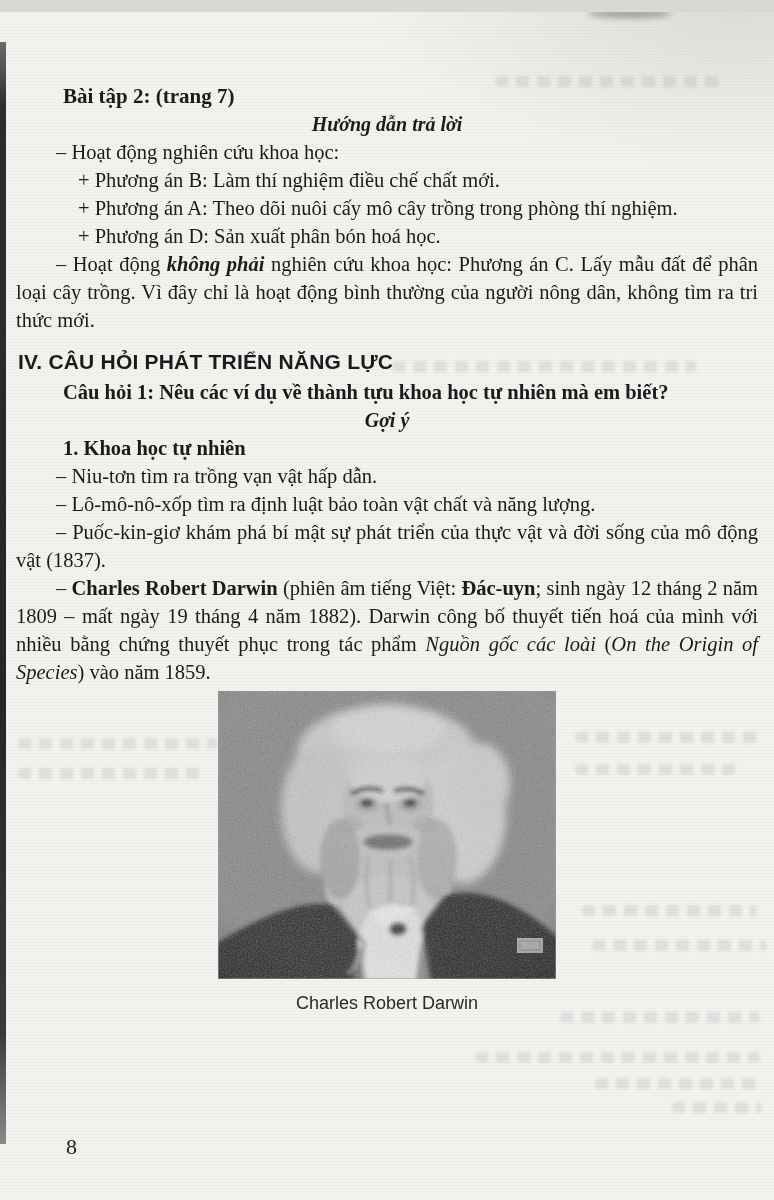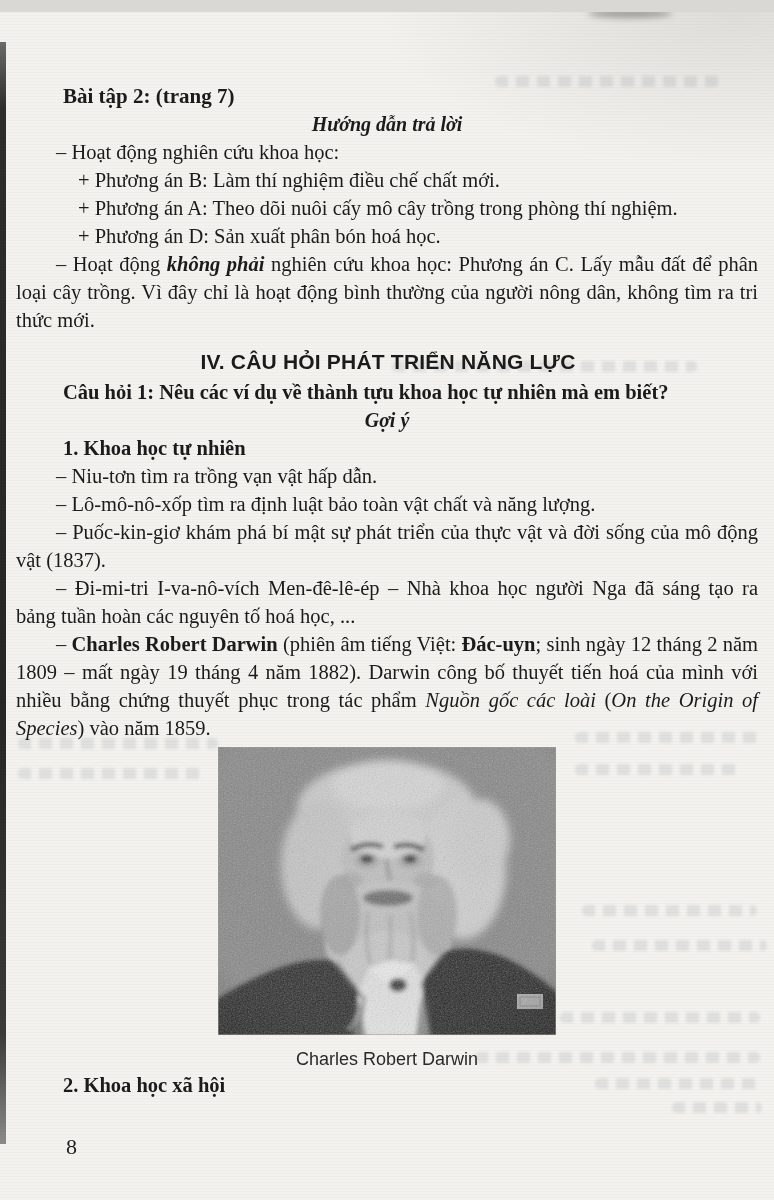--- a/index.html
+++ b/index.html
@@ -39,21 +39,21 @@
   .bo{font-weight:bold;}
   .it{font-style:italic;}
   .s-title{font-weight:bold;text-indent:47px;font-size:21px;}
   .s-center{text-align:center;font-weight:bold;font-style:italic;font-size:20px;}
   .s-dash{text-indent:40px;}
   .s-plus{text-indent:62px;}
   .s-bold{font-weight:bold;text-indent:47px;}
   .s-sans{
     font-family:"Liberation Sans","DejaVu Sans",sans-serif;
     font-weight:bold;font-size:21px;letter-spacing:.2px;
-    margin-top:14px;margin-bottom:2px;text-indent:2px;text-align:center;
+    margin-top:14px;margin-bottom:2px;text-indent:2px;text-align:left;
   }
   figure{margin:5px 0 0 0;padding:0;text-align:center;}
   .photo-wrap{display:inline-block;line-height:0;filter:blur(0.3px);}
   figcaption{
     font-family:"Liberation Sans","DejaVu Sans",sans-serif;
     font-size:18px;line-height:24px;color:#2a2a2a;margin-top:5px;font-style:normal;
   }
   .page-number{
     position:absolute;left:66px;top:1122px;
     font-size:22px;color:#1e1e1e;
@@ -90,21 +90,20 @@
         <p class="blk s-plus"><span>+ Phương án A: Theo dõi nuôi cấy mô cây trồng trong phòng thí nghiệm.</span></p>
         <p class="blk s-plus"><span>+ Phương án D: Sản xuất phân bón hoá học.</span></p>
         <p class="blk s-dash"><span>– Hoạt động </span><span class="bo it">không phải</span><span> nghiên cứu khoa học: Phương án C. Lấy mẫu đất để phân loại cây trồng. Vì đây chỉ là hoạt động bình thường của người nông dân, không tìm ra tri thức mới.</span></p>
         <p class="blk s-sans"><span>IV. CÂU HỎI PHÁT TRIỂN NĂNG LỰC</span></p>
         <p class="blk s-bold"><span class="bo">Câu hỏi 1: Nêu các ví dụ về thành tựu khoa học tự nhiên mà em biết?</span></p>
         <p class="blk s-center"><span>Gợi ý</span></p>
         <p class="blk s-bold"><span class="bo">1. Khoa học tự nhiên</span></p>
         <p class="blk s-dash"><span>– Niu-tơn tìm ra trồng vạn vật hấp dẫn.</span></p>
         <p class="blk s-dash"><span>– Lô-mô-nô-xốp tìm ra định luật bảo toàn vật chất và năng lượng.</span></p>
         <p class="blk s-dash"><span>– Puốc-kin-giơ khám phá bí mật sự phát triển của thực vật và đời sống của mô động vật (1837).</span></p>
-        <p class="blk s-dash"><span>– Đi-mi-tri I-va-nô-vích Men-đê-lê-ép – Nhà khoa học người Nga đã sáng tạo ra bảng tuần hoàn các nguyên tố hoá học, ...</span></p>
         <p class="blk s-dash"><span>– </span><span class="bo">Charles Robert Darwin</span><span> (phiên âm tiếng Việt: </span><span class="bo">Đác-uyn</span><span>; sinh ngày 12 tháng 2 năm 1809 – mất ngày 19 tháng 4 năm 1882). Darwin công bố thuyết tiến hoá của mình với nhiều bằng chứng thuyết phục trong tác phẩm </span><span class="it">Nguồn gốc các loài</span><span> (</span><span class="it">On the Origin of Species</span><span>) vào năm 1859.</span></p>
       </div>
 
     <figure>
       <span class="photo-wrap">
         <svg width="338" height="288" viewBox="0 0 338 288" role="img">
           <defs>
             <filter id="soft">
                 <feGaussianBlur stdDeviation="2"></feGaussianBlur>
               </filter>
@@ -171,20 +170,19 @@
           <rect x="302" y="250" width="20" height="9" fill="none" stroke="#8f8f8f" stroke-width="1.5" opacity="0.8"></rect>
           <rect width="338" height="288" fill="url(#vg)"></rect>
           <rect width="338" height="288" filter="url(#grain)" opacity="0.42"></rect>
           <rect width="338" height="288" fill="none" stroke="#9b9b9b" stroke-width="1"></rect>
         </svg>
       </span>
       <figcaption>Charles Robert Darwin</figcaption>
     </figure>
 
     <div>
-        <p class="blk s-bold"><span class="bo">2. Khoa học xã hội</span></p>
       </div>
 
   </div>
 
   <div class="page-number">8</div>
 
 </div>
 
 </body></html>

